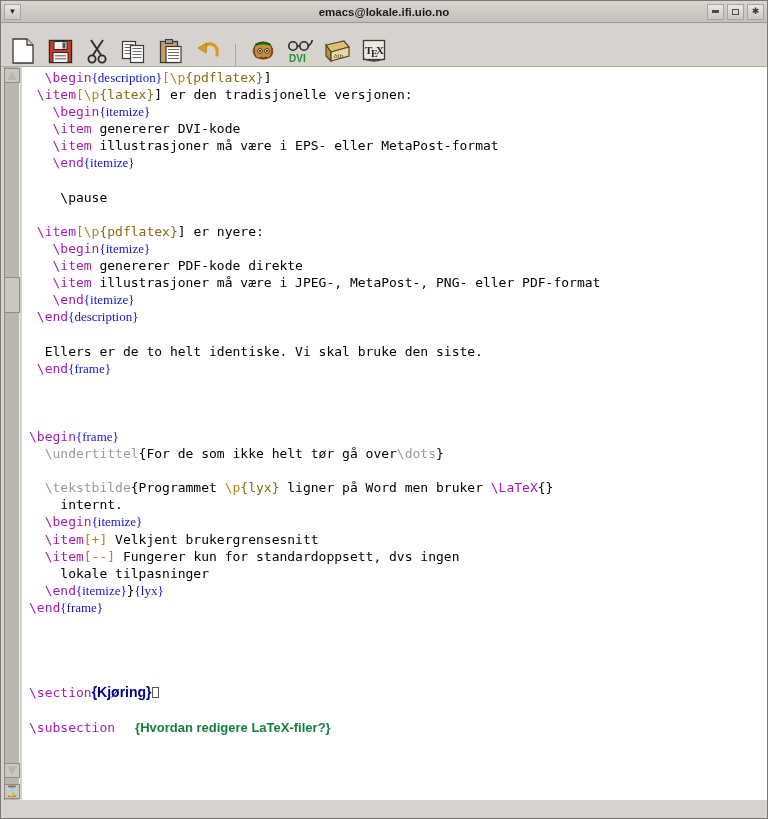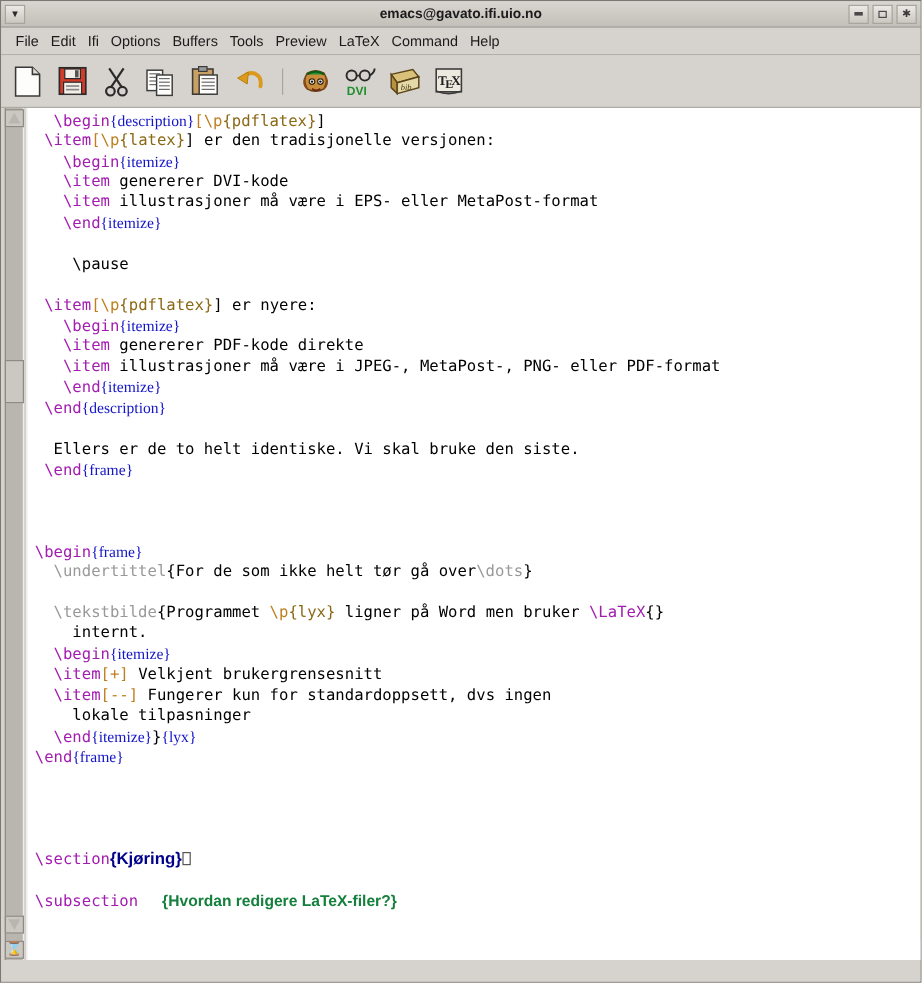--- a/index.html
+++ b/index.html
@@ -60,21 +60,21 @@
   .menu-item{
     font-size:12px;color:#1b1b1b;
     padding:2px 5px;
     white-space:nowrap;
     line-height:1;
   }
   
   .toolbar{
     height:43px;flex:0 0 43px;
     background:#d6d2cd;
-    display:flex;align-items:center;
+    display:flex;align-items:flex-end;
     padding-left:8px;
     gap:9px;
     border-bottom:1px solid #aeaaa4;
   }
   .tool{
     width:28px;height:30px;
     display:flex;align-items:center;justify-content:center;
   }
   .tsep{width:1px;height:22px;background:#a8a49e;margin:0 4px;}
   
@@ -181,46 +181,34 @@
 </style>
 </head>
 <body>
 
 <div class="window">
 
   <div class="titlebar">
     <div class="tb-menu-btn">
       <span>▼</span>
     </div>
-    <div class="tb-title">emacs@gavato.ifi.uio.no</div>
+    <div class="tb-title">emacs@lokale.ifi.uio.no</div>
     <div class="tb-right">
       <div class="tb-btn">
         <span class="dash"></span>
       </div>
       <div class="tb-btn">
         <span class="sq"></span>
       </div>
       <div class="tb-btn">
         <span>✱</span>
       </div>
     </div>
   </div>
 
-  <div class="menubar">
-    <div class="menu-item">File</div>
-    <div class="menu-item">Edit</div>
-    <div class="menu-item">Ifi</div>
-    <div class="menu-item">Options</div>
-    <div class="menu-item">Buffers</div>
-    <div class="menu-item">Tools</div>
-    <div class="menu-item">Preview</div>
-    <div class="menu-item">LaTeX</div>
-    <div class="menu-item">Command</div>
-    <div class="menu-item">Help</div>
-  </div>
 
   <div class="toolbar">
 
     <div class="tool">
       <svg width="24" height="26" viewBox="0 0 24 26">
         <path d="M2 1 h14 l6 6 v18 h-20 z" fill="#fdfdfb" stroke="#3a3a3a" stroke-width="1.3"></path>
         <path d="M16 1 v6 h6" fill="#e2e0da" stroke="#3a3a3a" stroke-width="1.3"></path>
       </svg>
     </div>
 

